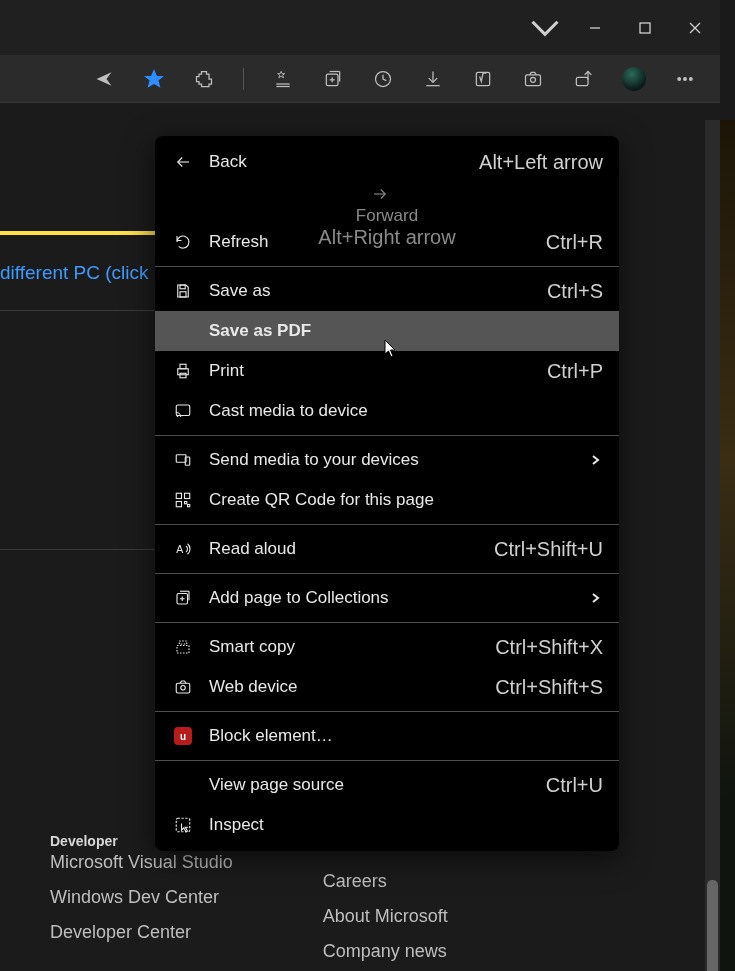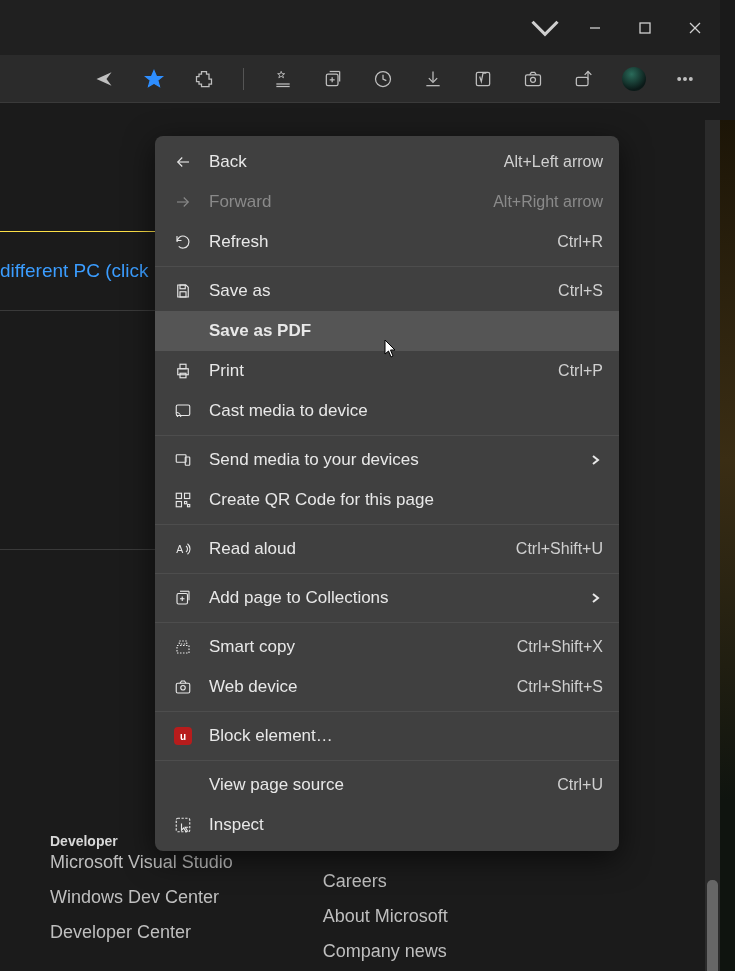--- a/index.html
+++ b/index.html
@@ -10,35 +10,35 @@
   .title-btn { width: 50px; height: 40px; display: flex; align-items: center; justify-content: center; color: #cfcfcf; }
   .title-btn svg { width: 14px; height: 14px; stroke: #cfcfcf; stroke-width: 1.3; fill: none; }
   .dropdown-chevron { width: 50px; height: 40px; display:flex; align-items:center; justify-content:center; }
   .toolbar { height: 48px; display: flex; align-items: center; justify-content: flex-end; gap: 28px; padding-right: 24px; border-bottom: 1px solid #3a3a3a; background: #2b2b2b; }
   .tb-icon { width: 22px; height: 22px; display:flex; align-items:center; justify-content:center; color:#bfbfbf; position: relative; }
   .tb-icon svg { width: 20px; height: 20px; stroke:#bfbfbf; stroke-width:1.5; fill:none; }
   .tb-star svg { fill:#2e8eff; stroke:#2e8eff; }
   .tb-sep { width:1px; height:22px; background:#555; }
   .avatar { width:24px; height:24px; border-radius:50%; background: radial-gradient(circle at 40% 30%, #2a6b5a 0%, #0b1a18 70%); }
   .page-body { position: absolute; left:0; top:103px; right:0; bottom:0; background:#1b1b1b; color:#e8e8e8; }
-  .link-strip { position:absolute; left:0; top:128px; width:181px; height:80px; border-top:1px solid #fde047; border-bottom:1px solid #3a3a3a; display:flex; align-items:center; padding-left:0; overflow:hidden;}
+  .link-strip { position:absolute; left:0; top:128px; width:181px; height:80px; border-top:4px solid #fde047; border-bottom:1px solid #3a3a3a; display:flex; align-items:center; padding-left:0; overflow:hidden;}
   .link-text { color:#3b9dff; font-size:19px; white-space:nowrap; }
   .empty-strip { position:absolute; left:0; top:247px; width:155px; height:200px; border-bottom:1px solid #3a3a3a;}
   .footer { position:absolute; left:50px; top:730px; display:flex; gap:90px; }
   .footcol h4 { font-size:14px; font-weight:600; color:#d8d8d8; margin-bottom:3px; }
   .footcol a { display:block; font-size:18px; color:#bfbfbf; text-decoration:none; margin-bottom:14px; }
-  .ctx-menu { position:absolute; left:155px; top:136px; width:464px; background:#404040; border-radius:8px; box-shadow:0 8px 30px rgba(0,0,0,0.6); padding:6px 0; z-index:50; }
+  .ctx-menu { position:absolute; left:155px; top:136px; width:464px; background:#000000; border-radius:8px; box-shadow:0 8px 30px rgba(0,0,0,0.6); padding:6px 0; z-index:50; }
   .ctx-item { height:40px; display:flex; align-items:center; padding:0 16px; color:#e8e8e8; font-size:17px; position:relative; }
   .ctx-item.hl { background:#555555;font-weight:bold; }
-  .ctx-item.disabled { color:#8a8a8a; }
+  .ctx-item.disabled { color:#8a8a8a;flex-direction:column; }
   .ctx-icon { width:24px; height:24px; margin-right:14px; display:flex; align-items:center; justify-content:center; flex-shrink:0; }
   .ctx-icon svg { width:18px; height:18px; stroke:#e8e8e8; stroke-width:1.5; fill:none; }
   .ctx-item.disabled .ctx-icon svg { stroke:#8a8a8a; }
   .ctx-label { flex:1; white-space:nowrap; }
-  .ctx-short { color:#d0d0d0; font-size:16px; }
+  .ctx-short { color:#d0d0d0; font-size:20px; }
   .ctx-item.disabled .ctx-short { color:#8a8a8a; }
   .ctx-chevron { width:16px; display:flex; align-items:center; justify-content:center; }
   .ctx-chevron svg { width:10px; height:10px; stroke:#e8e8e8; stroke-width:2; fill:none; }
   .ctx-sep { height:1px; background:#4d4d4d; margin:4px 0; }
   .ublock-badge { width:18px; height:18px; border-radius:4px; background:#b71c1c; display:flex; align-items:center; justify-content:center; font-size:10px; color:#fff; font-weight:bold;}
   .scrollbar { position:absolute; right:0; top:120px; width:15px; height:851px; background:#2b2b2b; }
   .scrollthumb { position:absolute; right:2px; top:760px; width:11px; height:150px; background:#666; border-radius:5px; }
   .spacer-icon { width:24px; margin-right:14px; flex-shrink:0; }
   .cursor { position:absolute; left:384px; top:339px; width:14px; height:20px; z-index:60; pointer-events:none;}
   .cursor svg { width:14px; height:20px; }

